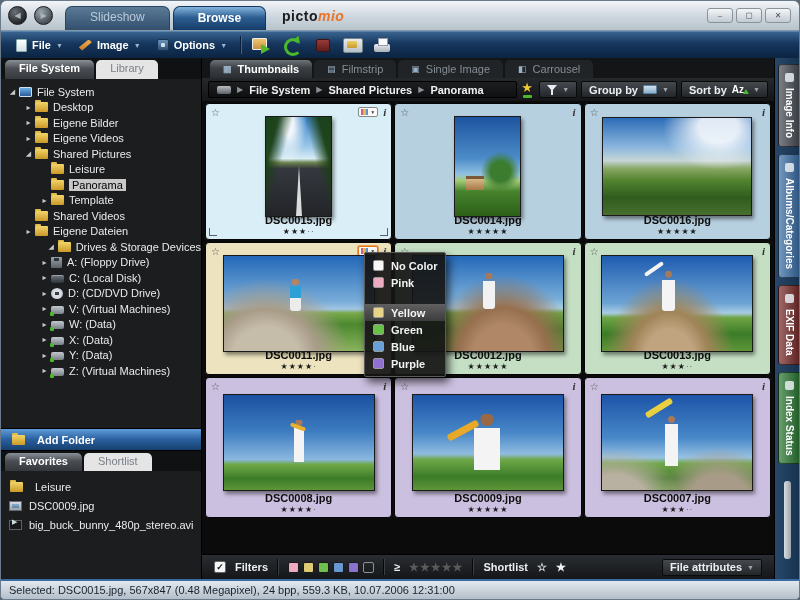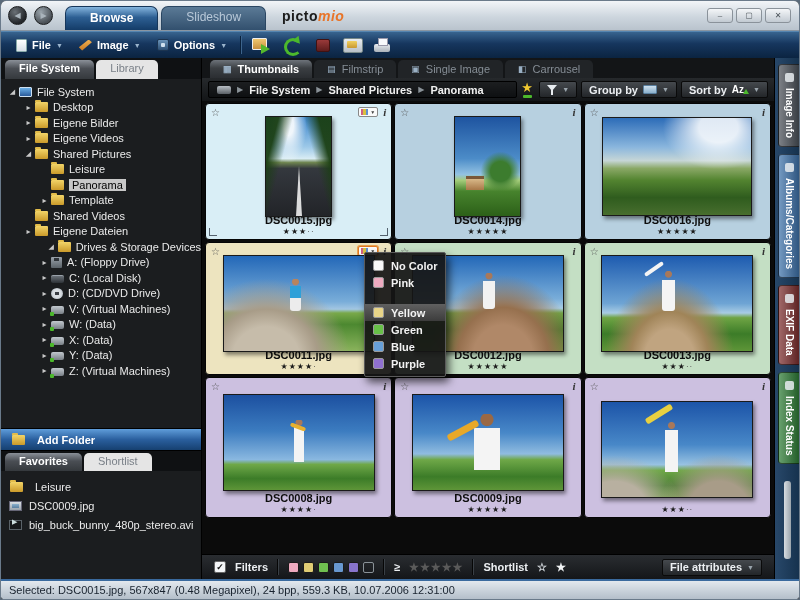--- a/index.html
+++ b/index.html
@@ -282,22 +282,22 @@
 </style>
 </head>
 <body>
 
 <div class="window">
 
   <div class="titlebar">
     <div class="navbtn">◀</div>
     <div class="navbtn fwd">▶</div>
     <div class="wtabs">
+        <div class="wtab off">Slideshow</div>
         <div class="wtab on">Browse</div>
-        <div class="wtab off">Slideshow</div>
       </div>
     <div class="logo">
       <span>picto</span><span class="mio">mio</span>
     </div>
     <div class="winctl">
       <div class="wc">–</div>
       <div class="wc">▢</div>
       <div class="wc">✕</div>
     </div>
   </div>
@@ -643,20 +643,21 @@
               <span class="card-right">
                 <span class="info-i">i</span>
               </span>
             </div>
             <div class="card-photo">
               <div class="ph ph-scarfup">
                 <span class="fig"></span>
                 <span class="accent"></span>
               </div>
             </div>
+            <div class="card-name">DSC0007.jpg</div>
             <div class="card-stars"><span>★</span><span>★</span><span>★</span><span class="dot">·</span><span class="dot">·</span></div>
           </div>
         </div>
 
       <div class="colormenu" id="color-menu">
           <div class="cm-item">
             <span class="cm-sw" style="background: rgb(248, 248, 248);"></span>
             <span>No Color</span>
           </div>
           <div class="cm-item">

